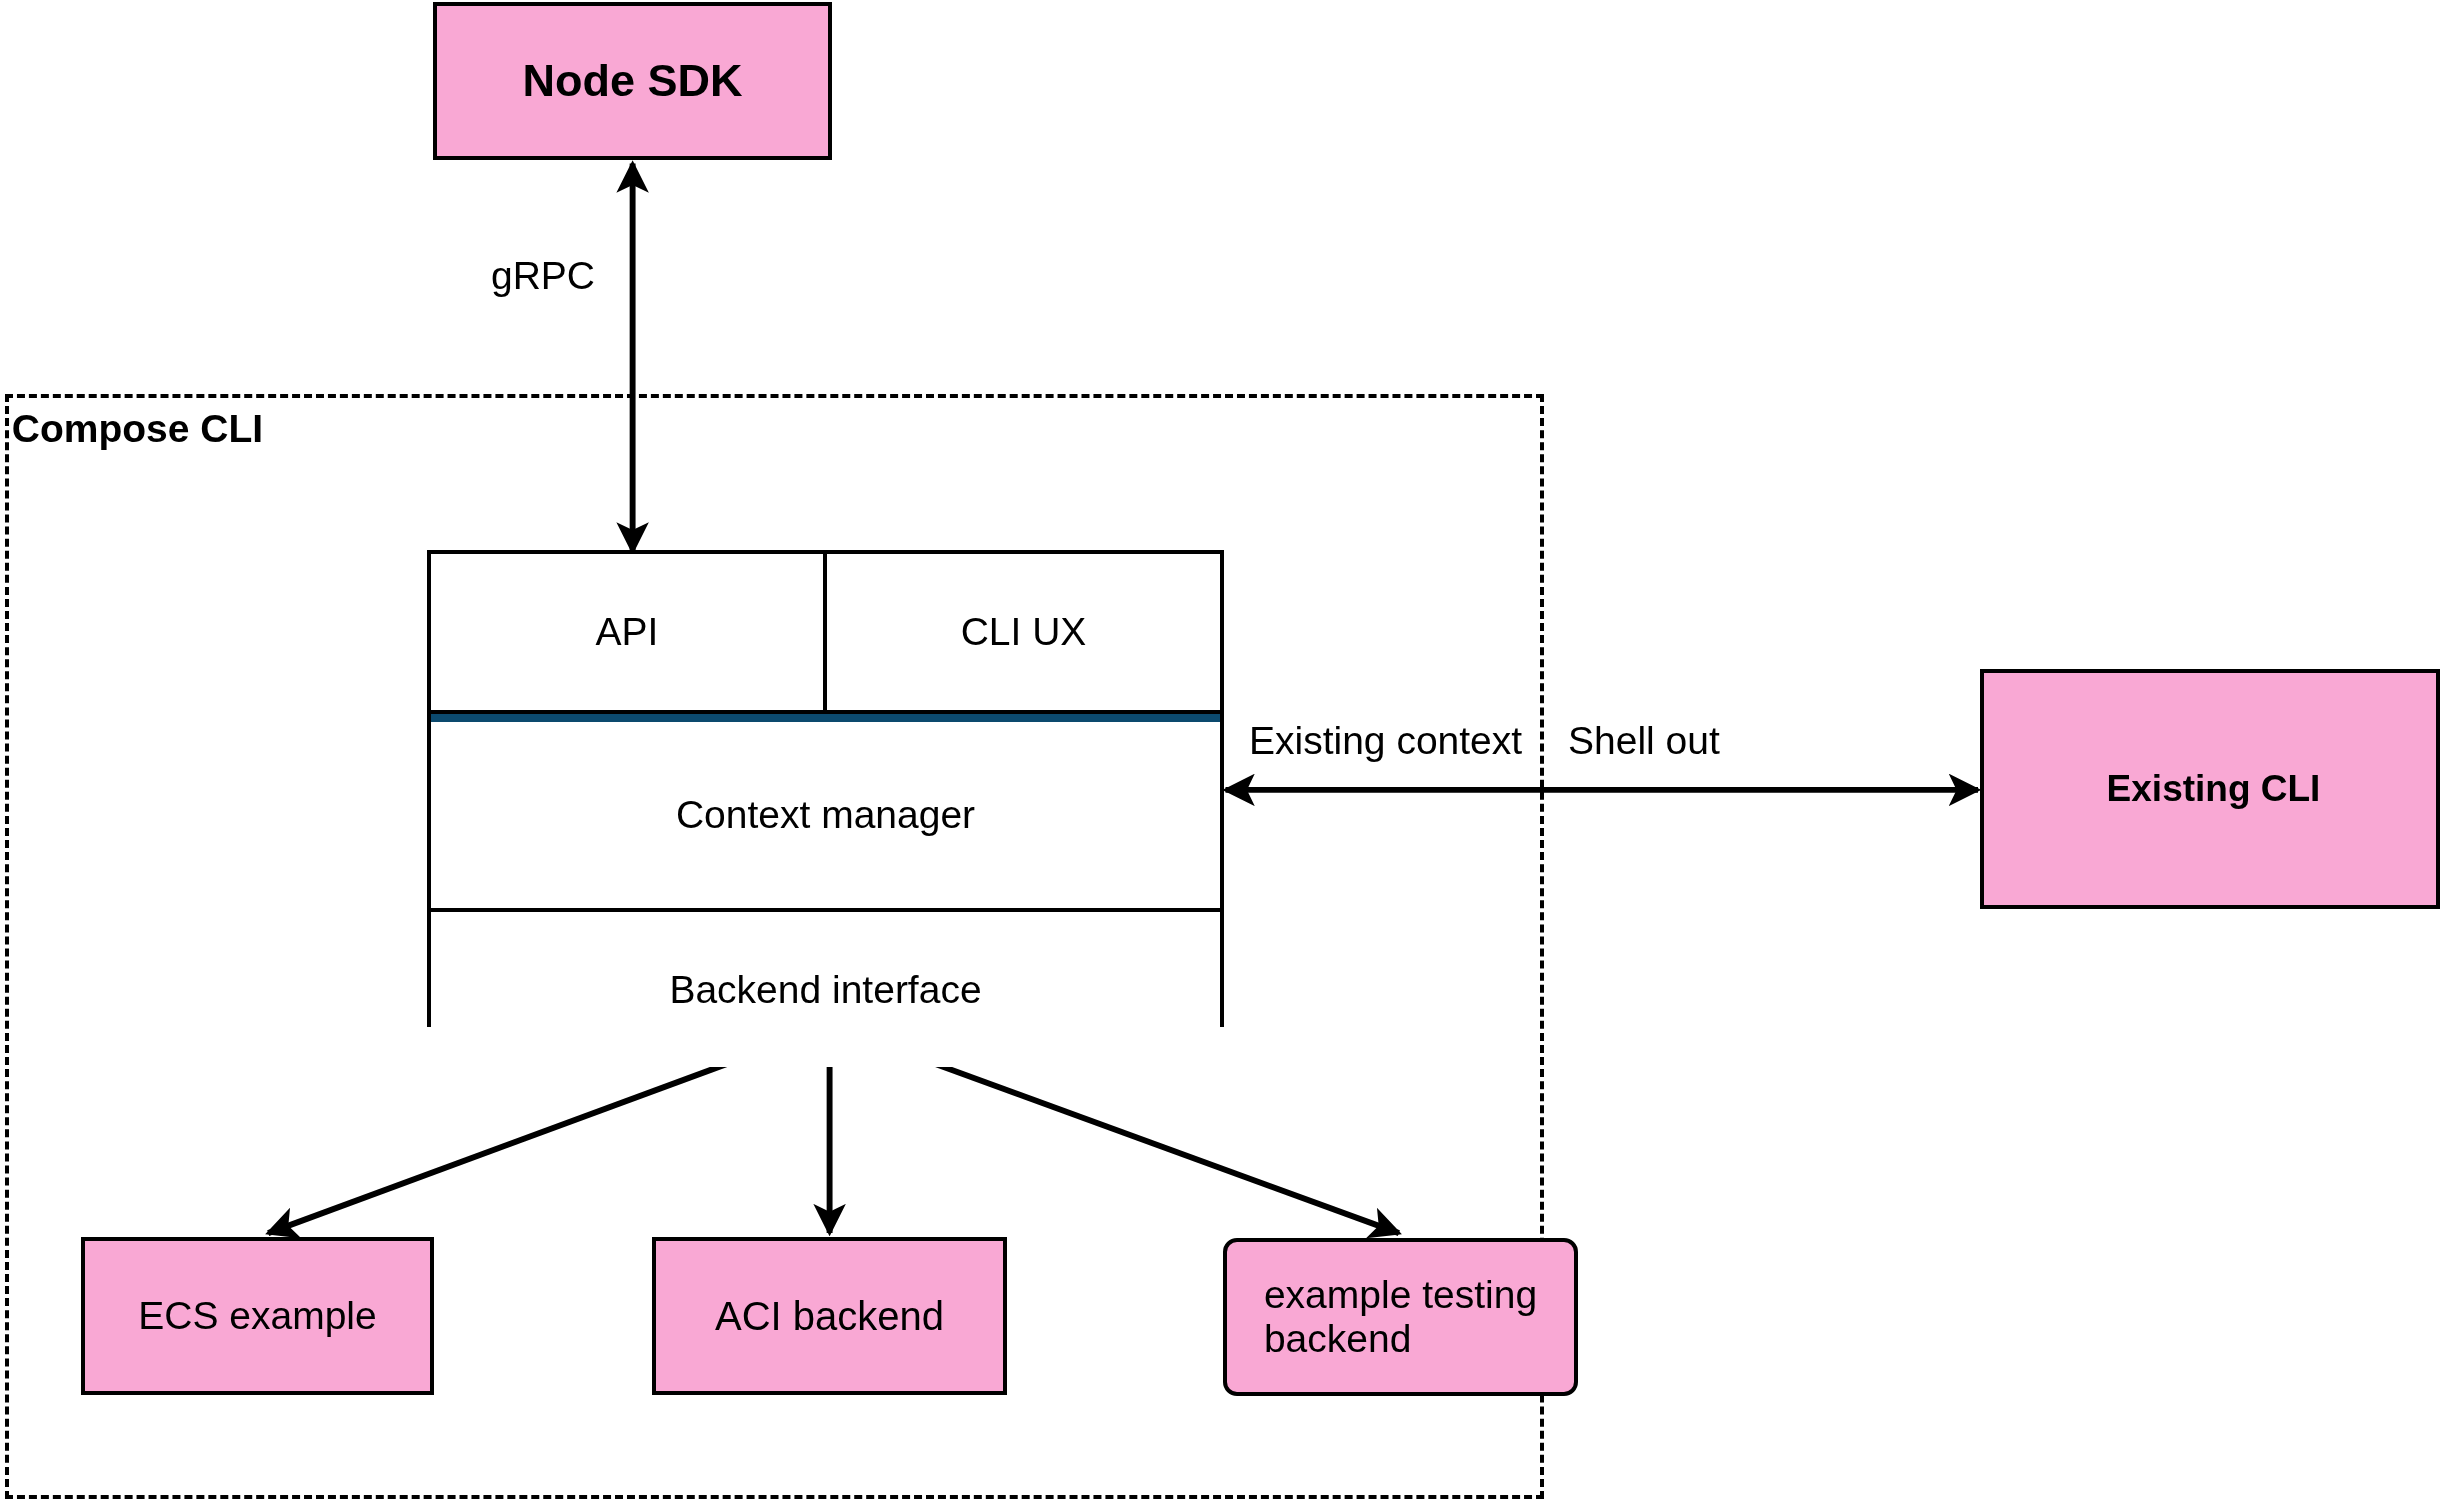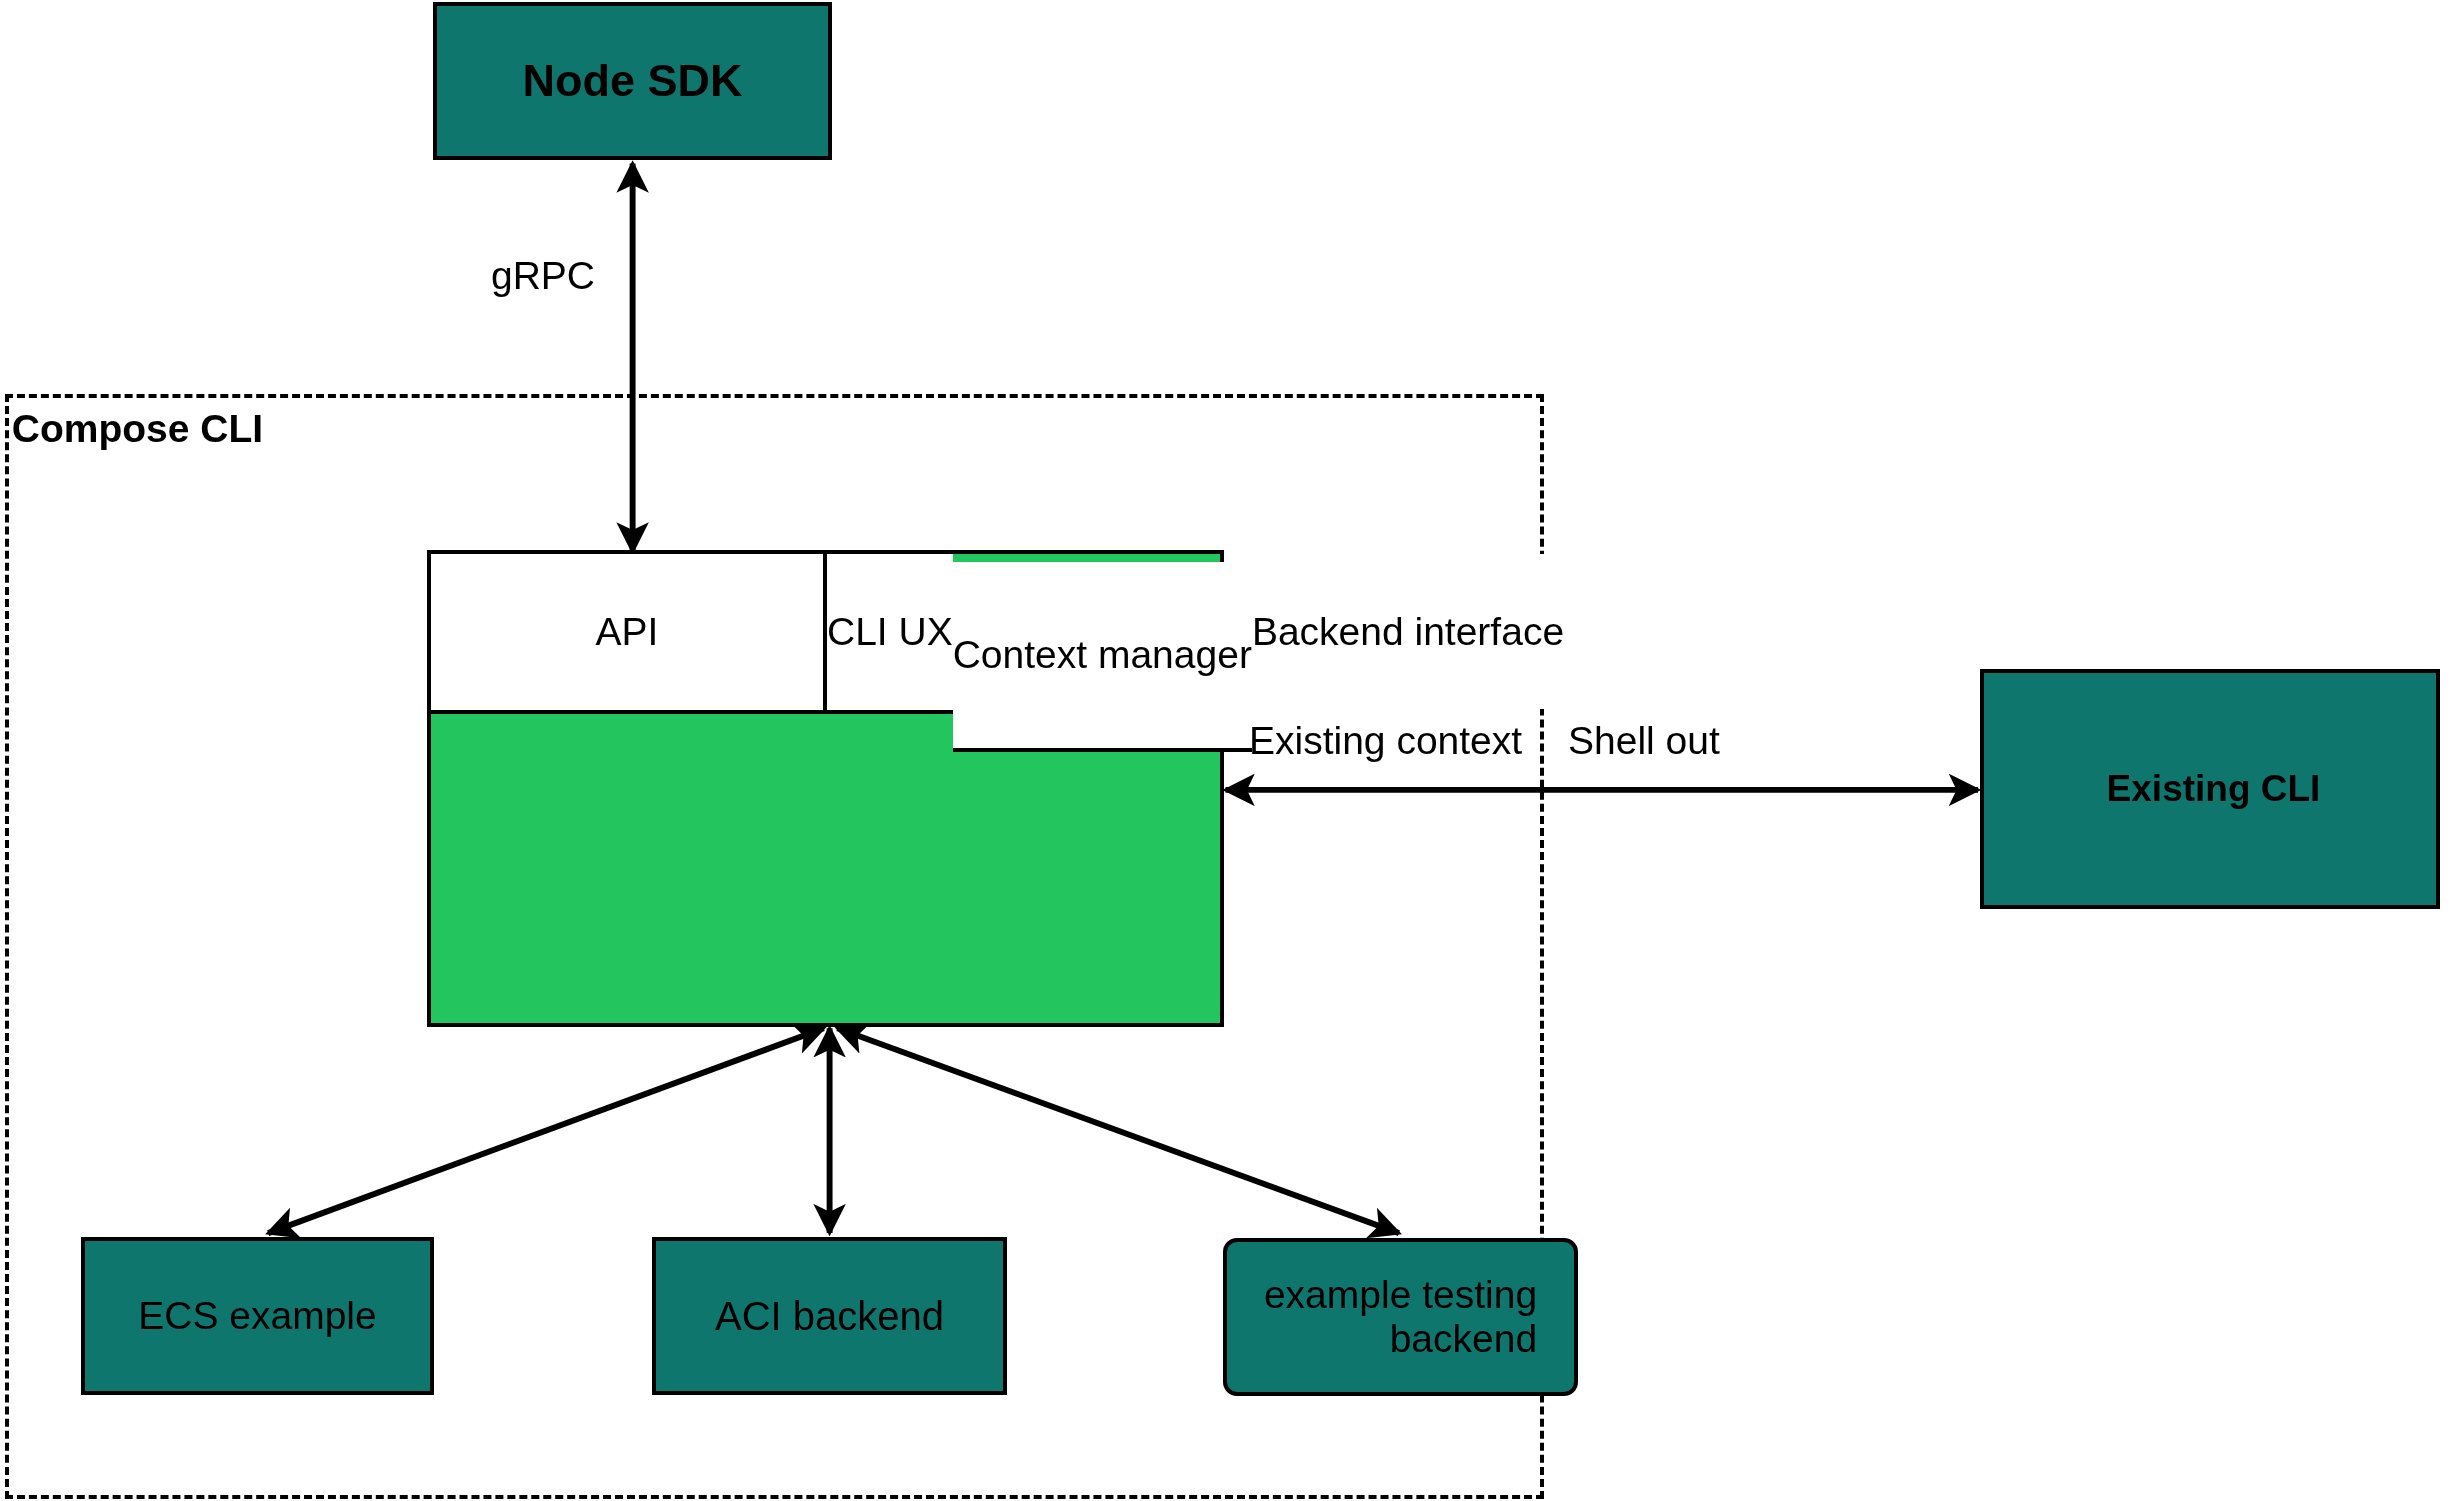--- a/index.html
+++ b/index.html
@@ -22,26 +22,26 @@
     position: absolute;
     left: 0;
     top: 0;
     width: 2455px;
     height: 1501px;
     pointer-events: none;
   }
   .node {
     position: absolute;
     box-sizing: border-box;
-    background: #0f766e;
+    background: #f9a8d4;
     border: 4.9px solid #000000;
     display: flex;
     align-items: center;
     justify-content: center;
-    text-align: right;
+    text-align: left;
     color: #000000;
     line-height: 1.15;
   }
   .node-label {
     display: block;
     padding: 0 9.9px;
   }
   .bold-node { font-weight: bold; }
 
   
@@ -76,23 +76,23 @@
 
   
   #cli-stack {
     position: absolute;
     left: 427px;
     top: 550px;
     width: 797px;
     height: 477px;
     box-sizing: border-box;
     border: 4.9px solid #000000;
-    background: #22c55e;
-    display: flex;
-    flex-direction: row;
+    background: #0c4a6e;
+    display: flex;
+    flex-direction: column;
   }
   .stack-row {
     box-sizing: border-box;
     display: flex;
     flex: 0 0 auto;
     background: #ffffff;
   }
   #stack-row-top {
     height: 160px;
     border-bottom: 4.9px solid #000000;

